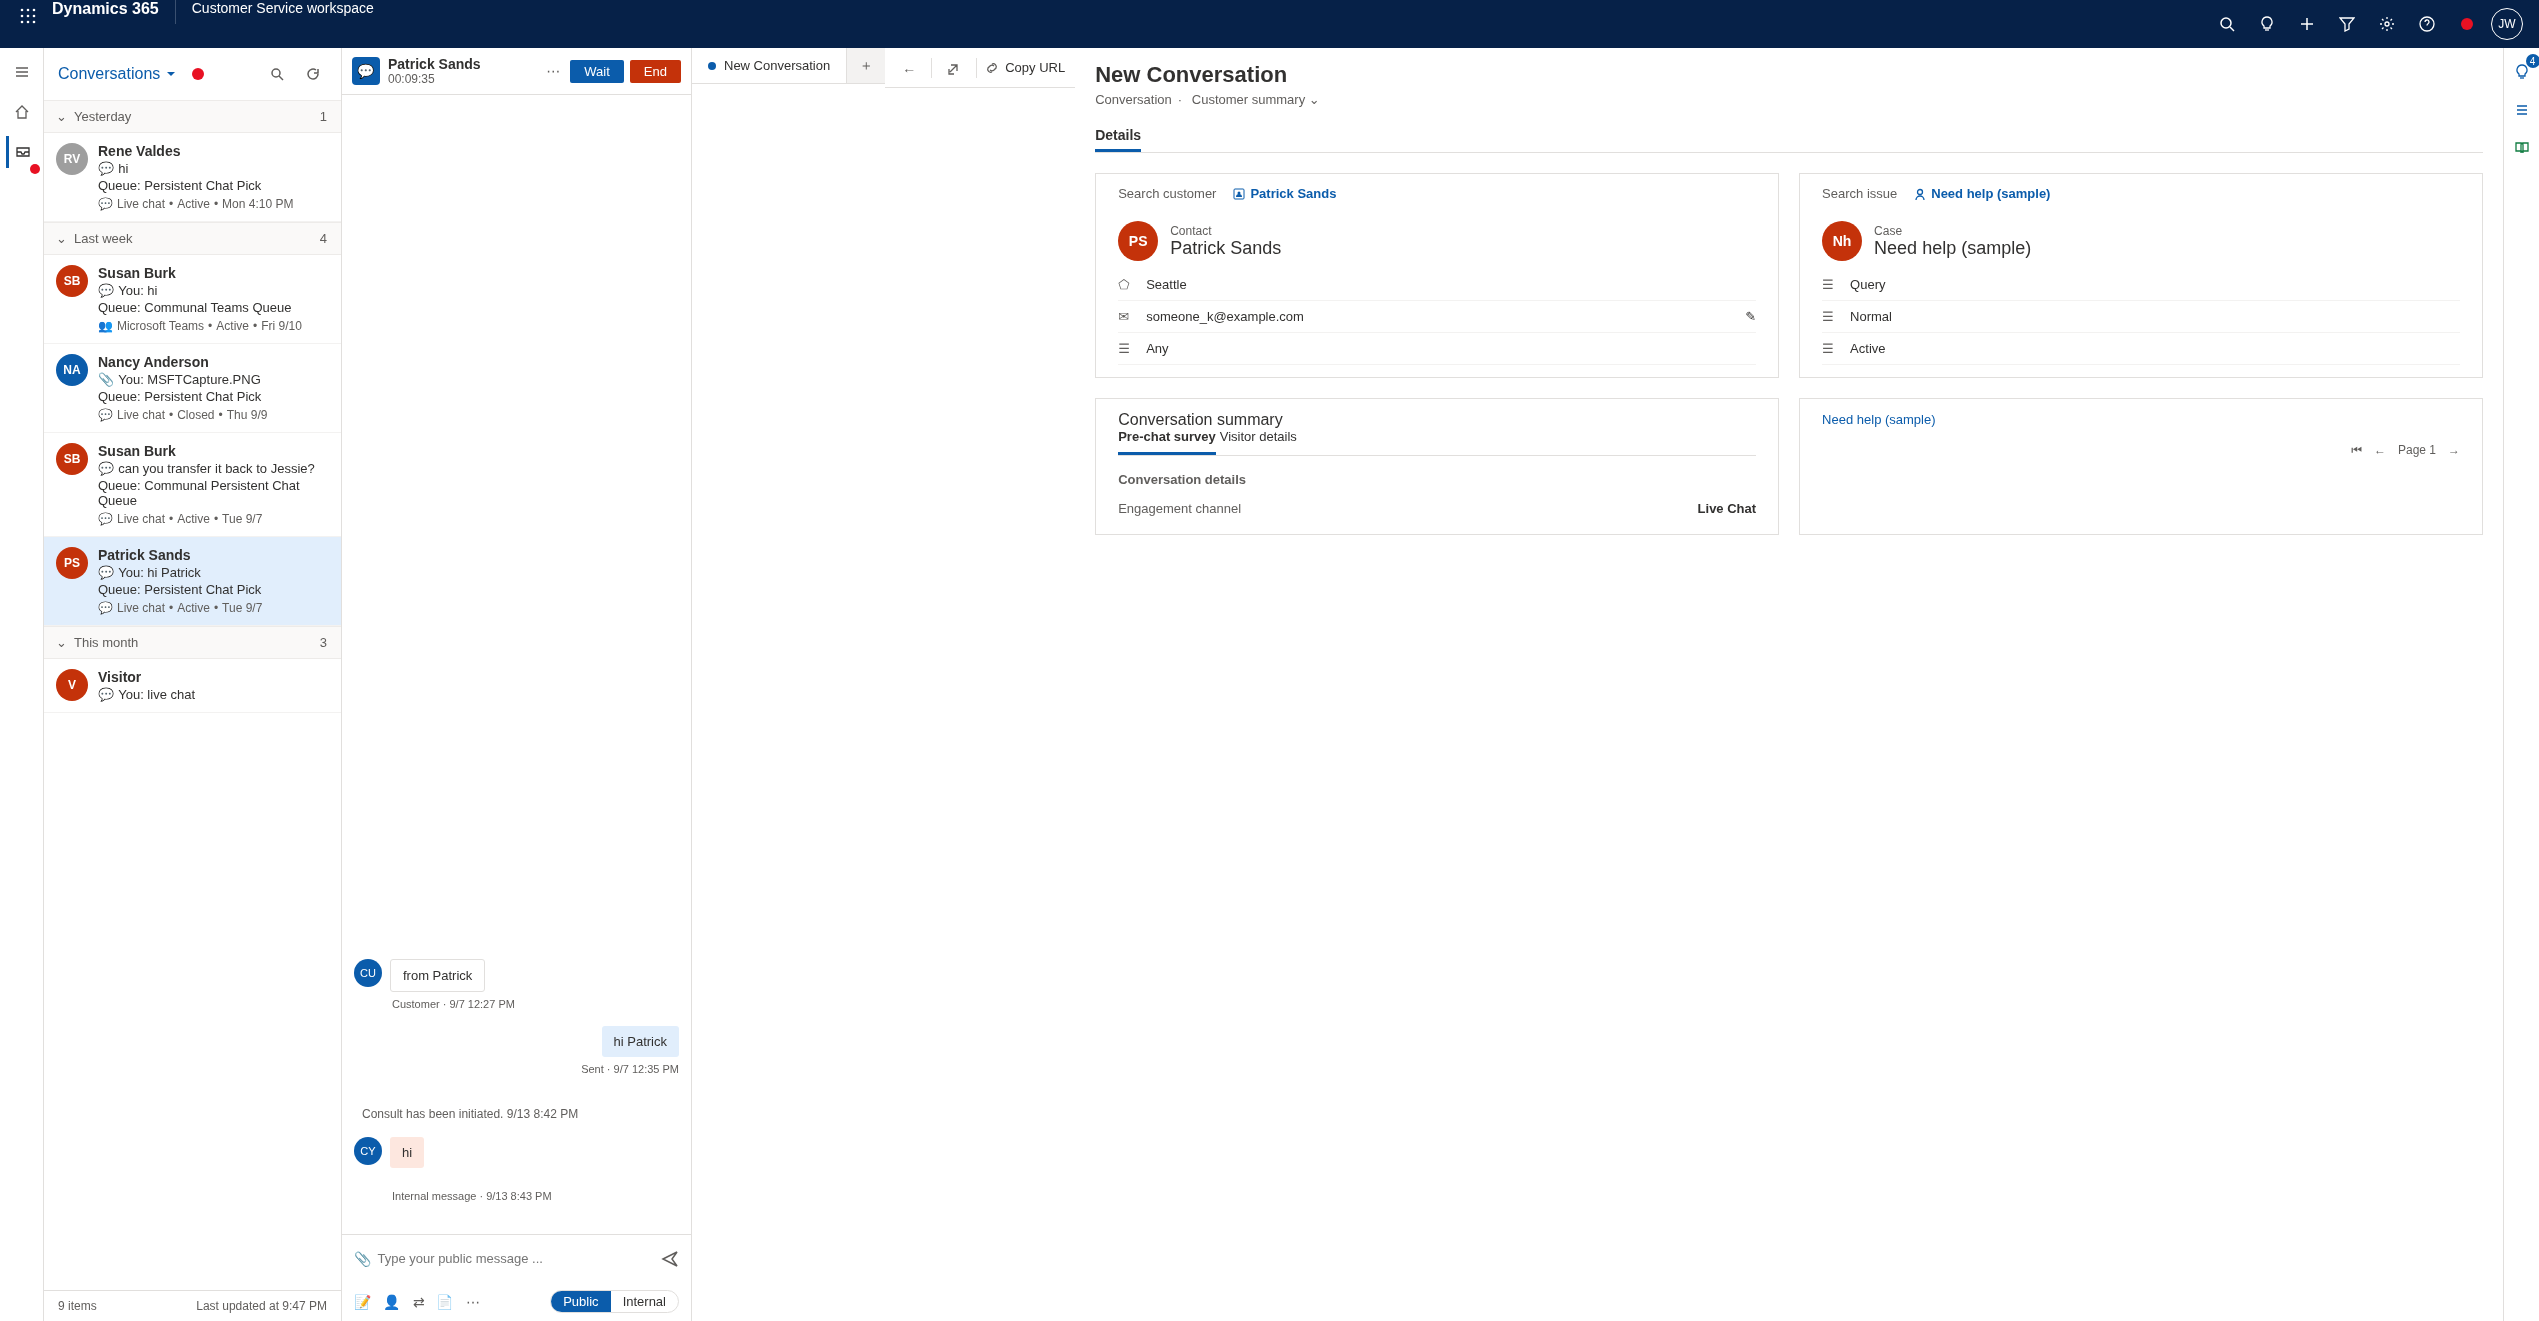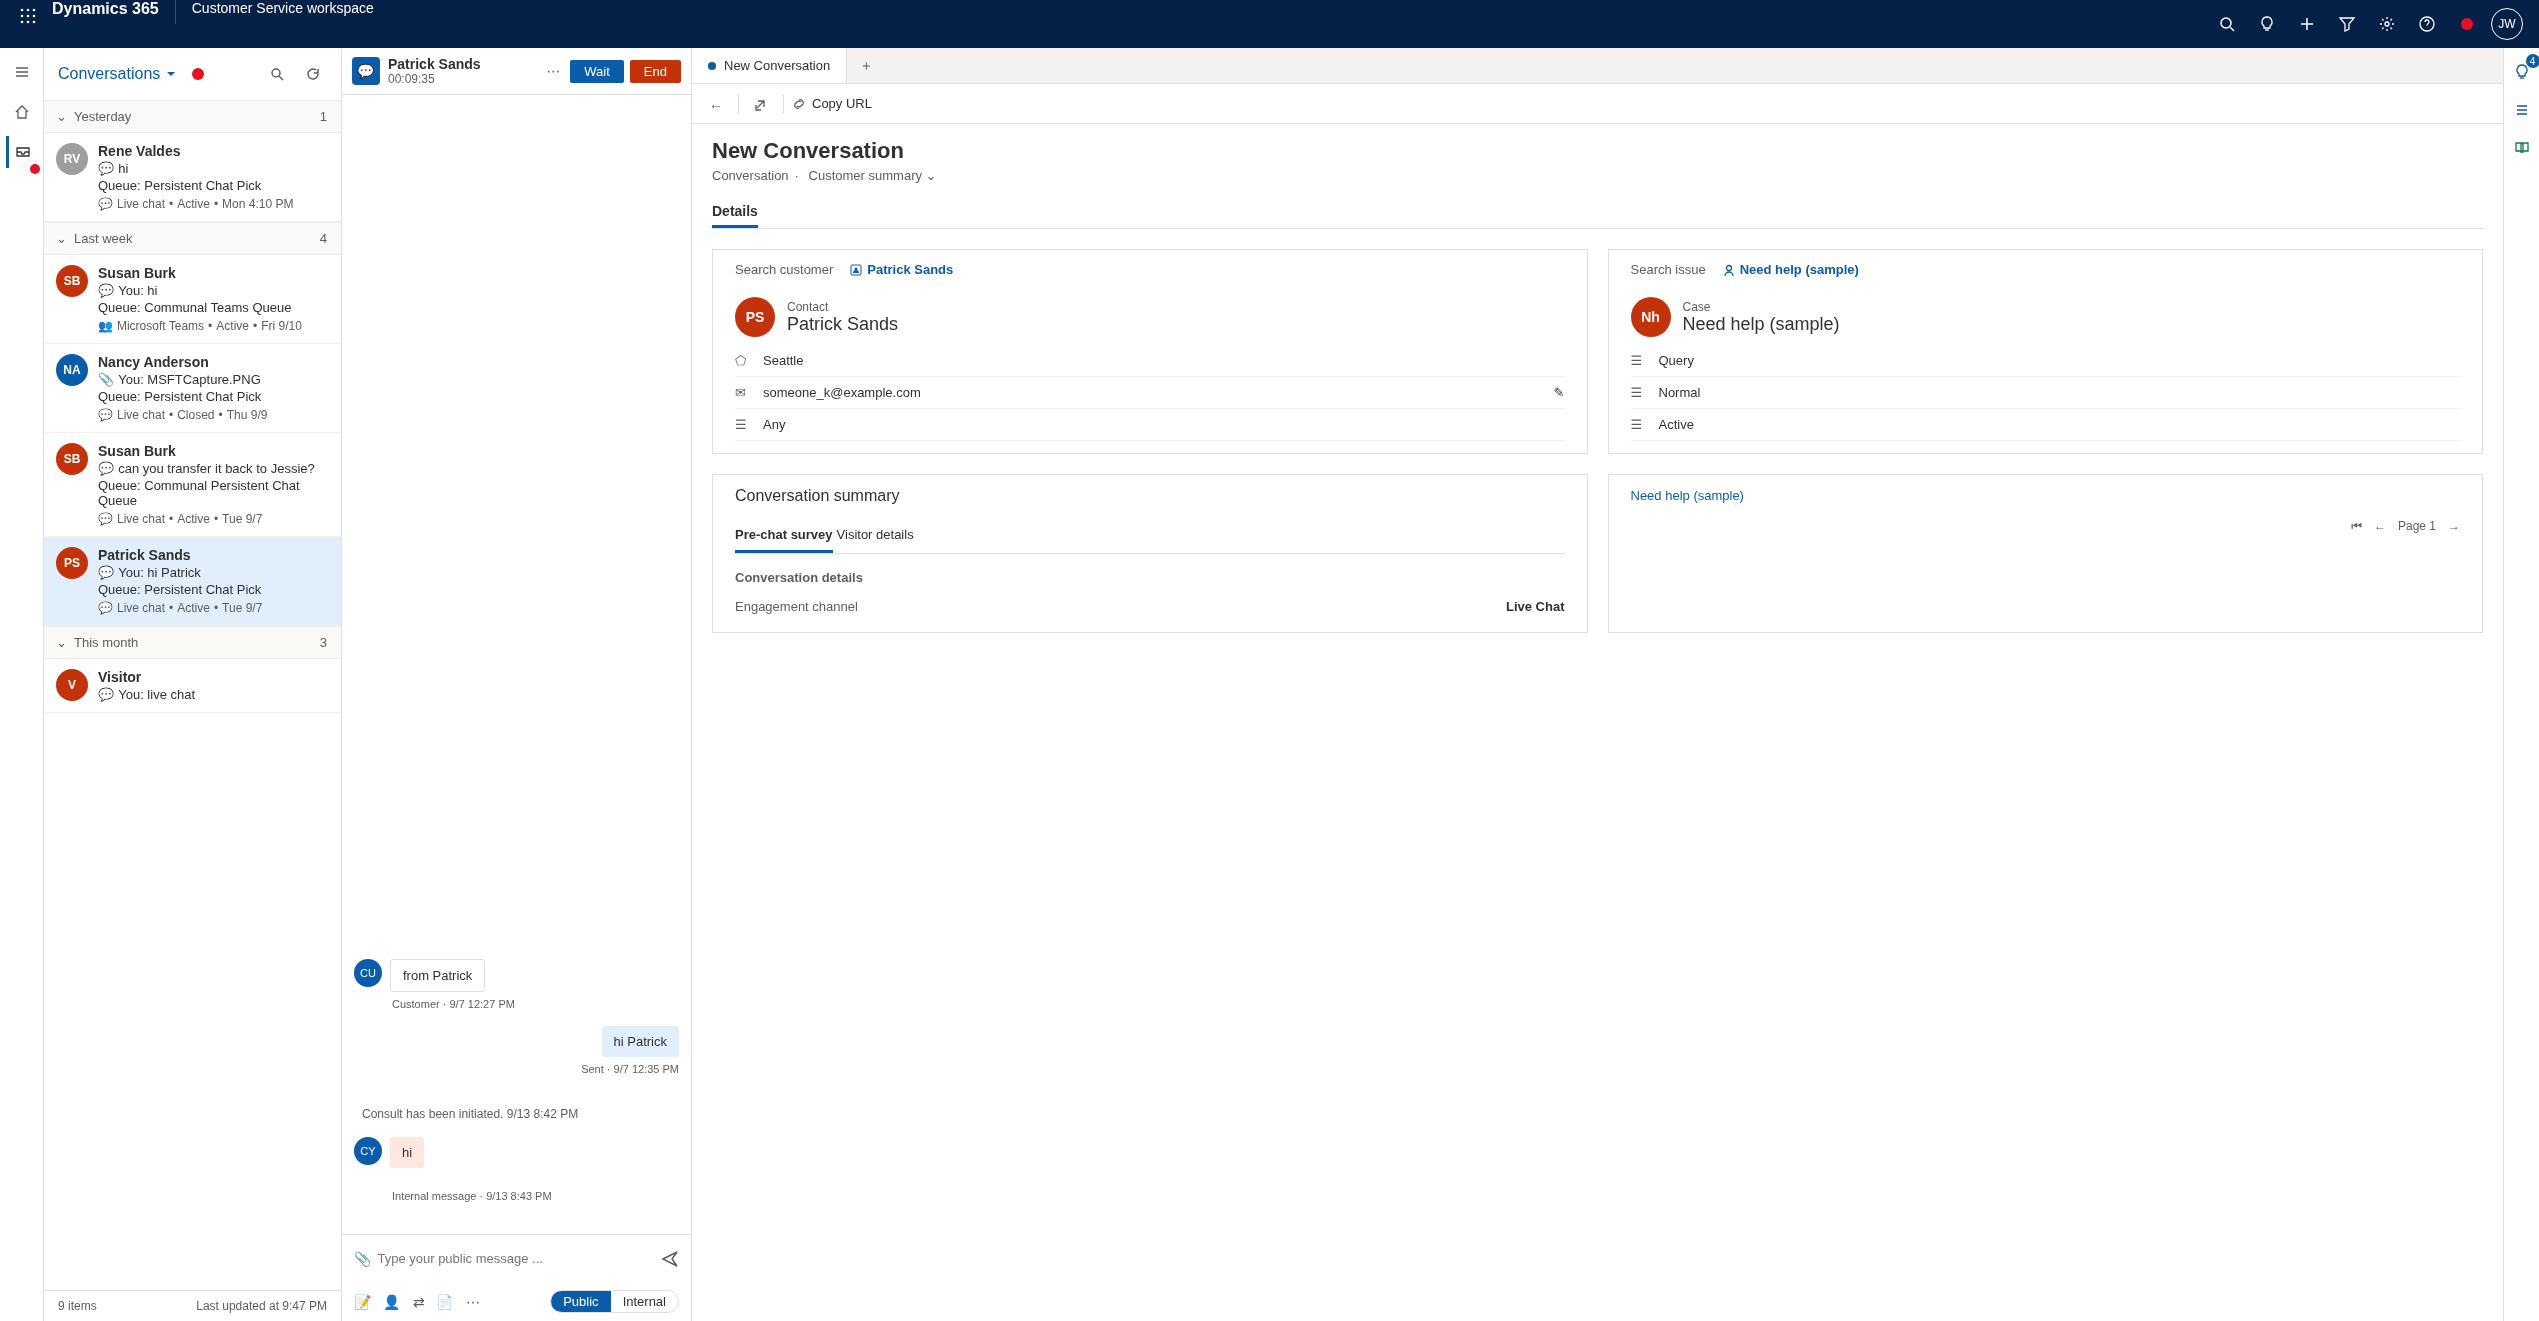--- a/index.html
+++ b/index.html
@@ -79,21 +79,21 @@
 .chatinput { border-top: 1px solid #e1dfdd; padding: 10px 12px; display: flex; align-items: center; }
 .chatinput input { flex: 1; border: none; outline: none; font-size: 13px; padding: 6px; }
 .chatfoot { display: flex; align-items: center; padding: 8px 12px; gap: 12px; }
 .chatfoot .fic { color: #605e5c; cursor: pointer; }
 .chatfoot .spacer { flex: 1; }
 .chatfoot .toggle { display: flex; border: 1px solid #e1dfdd; border-radius: 12px; overflow: hidden; font-size: 13px; }
 .chatfoot .toggle span { padding: 3px 12px; cursor: pointer; }
 .chatfoot .toggle span.active { background: #0b5cab; color: #fff; }
 
 
-.detailpane { flex: 1; display: flex; flex-direction: column; position: relative; }
+.detailpane { flex: 1; display: flex; flex-direction: row; position: relative; }
 .tabs { height: 36px; display: flex; border-bottom: 1px solid #e1dfdd; background: #f3f2f1; }
 .tabs .tab { padding: 0 16px; display: flex; align-items: center; gap: 8px; background: #fff; border-right: 1px solid #e1dfdd; font-size: 13px; cursor: pointer; }
 .tabs .tab .dot { width: 8px; height: 8px; border-radius: 50%; background: #0b5cab; }
 .tabs .addtab { padding: 0 12px; display: flex; align-items: center; color: #605e5c; cursor: pointer; }
 
 .cmdrow { height: 40px; display: flex; align-items: center; padding: 0 10px; border-bottom: 1px solid #e1dfdd; gap: 8px; }
 .cmdrow .cicon { width: 28px; height: 28px; display: flex; align-items: center; justify-content: center; color: #605e5c; cursor: pointer; }
 .cmdrow .sep { width: 1px; height: 20px; background: #e1dfdd; }
 .cmdrow .copyurl { display: flex; align-items: center; gap: 6px; font-size: 13px; color: #323130; cursor: pointer; }
 
@@ -108,21 +108,21 @@
 .panel { flex: 1; border: 1px solid #e1dfdd; border-radius: 0; padding: 12px 22px; }
 .panel .phead { display: flex; align-items: center; gap: 16px; margin-bottom: 12px; }
 .panel .phead .searchlbl { color: #605e5c; font-size: 13px; }
 .panel .phead .link { color: #0b5cab; font-size: 13px; display: flex; align-items: center; gap: 4px; cursor: pointer; font-weight: 600; }
 .contactrow { display: flex; align-items: center; gap: 12px; padding: 8px 0; }
 .contactrow .cav { width: 40px; height: 40px; border-radius: 50%; display: flex; align-items: center; justify-content: center; color: #fff; font-weight: 600; }
 .contactrow .cinfo .type { font-size: 12px; color: #605e5c; }
 .contactrow .cinfo .val { font-size: 18px; }
 .fieldrow { display: flex; align-items: center; gap: 12px; padding: 8px 0; border-bottom: 1px solid #f3f2f1; font-size: 13px; }
 .fieldrow .fic { color: #605e5c; width: 16px; }
-.panel h2 { font-size: 16px; font-weight: 400; margin-bottom: 22px; }
+.panel h2 { font-size: 16px; font-weight: 400; margin-bottom: 0; }
 .subtabs { display: flex; gap: 4px; border-bottom: 1px solid #e1dfdd; margin-bottom: 16px; font-size: 13px; }
 .subtabs .sub { padding-bottom: 8px; cursor: pointer; }
 .subtabs .sub.active { border-bottom: 3px solid #0b5cab; font-weight: 600; }
 .recent { list-style: none; }
 .recent li a { color: #0b5cab; font-size: 13px; cursor: pointer; }
 .paging { display: flex; align-items: center; justify-content: flex-end; gap: 12px; font-size: 12px; color: #605e5c; margin-top: 16px; }
 
 .convodetails-label { font-size: 13px; color: #605e5c; margin-bottom: 8px; font-weight: 600; }
 .detailfield { display: flex; justify-content: space-between; padding: 6px 0; font-size: 13px; }
 

